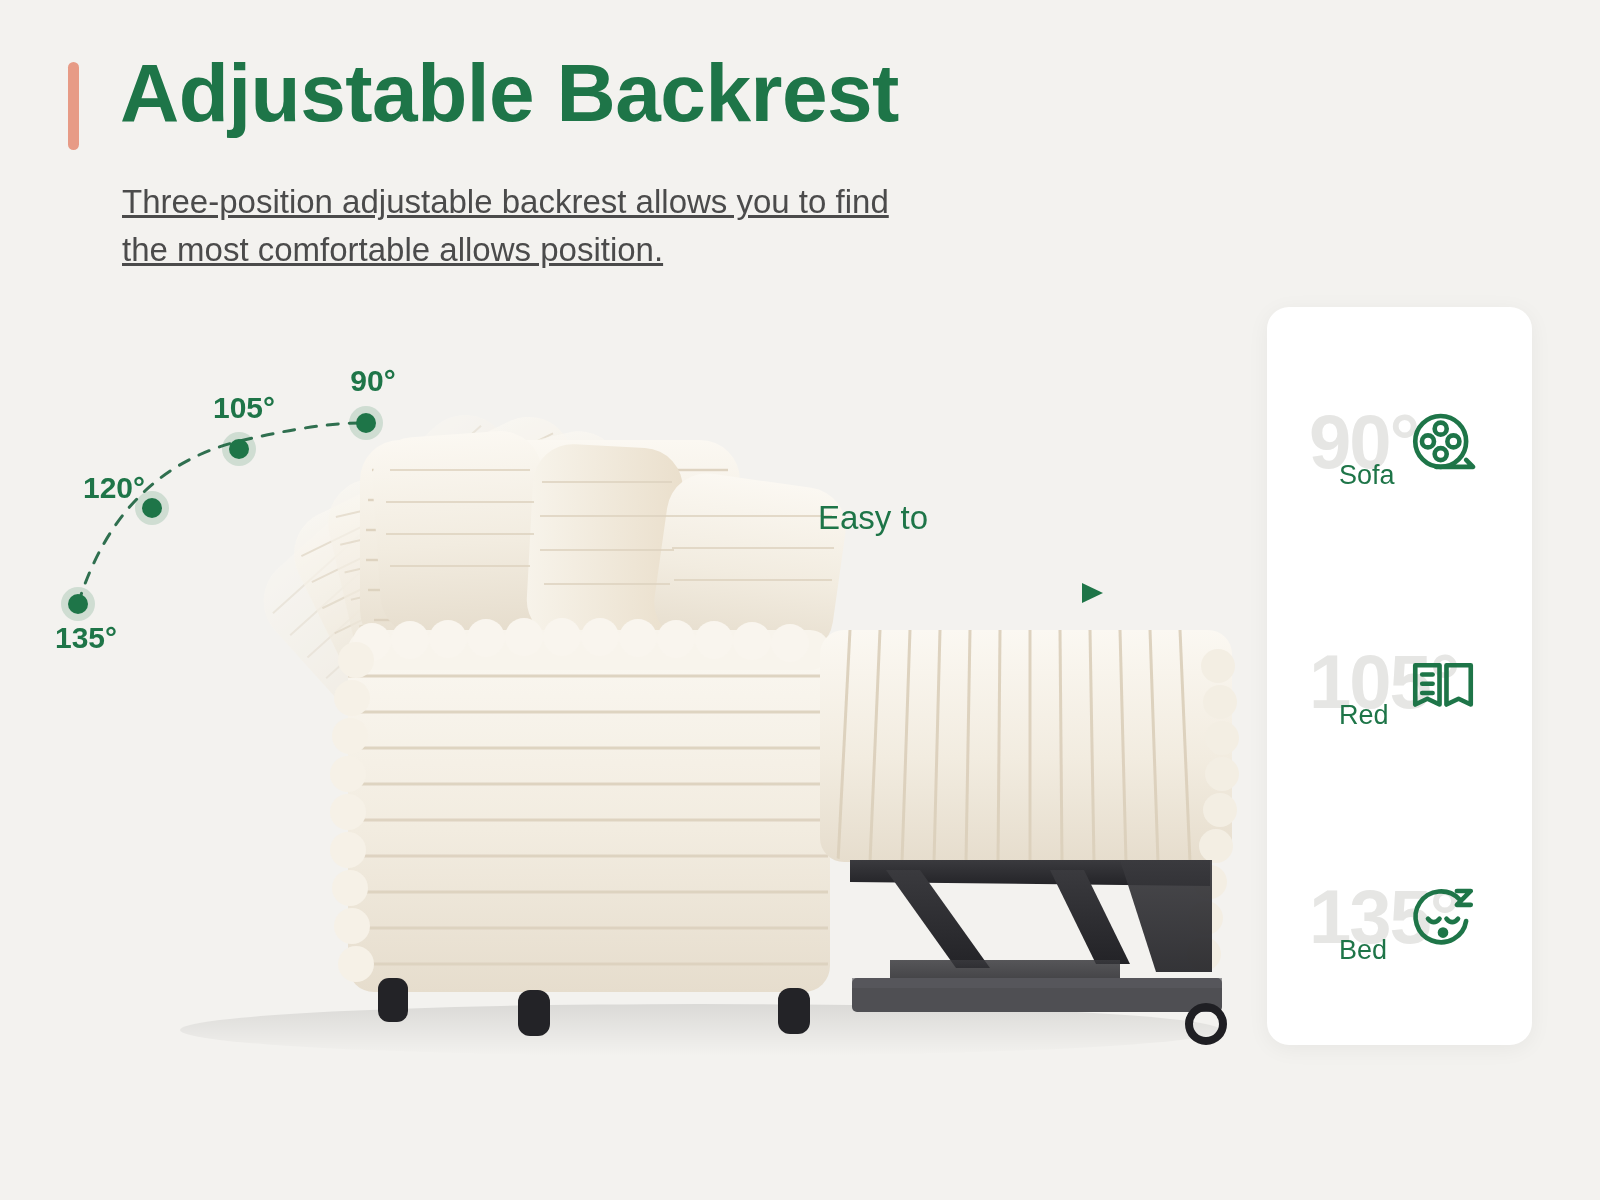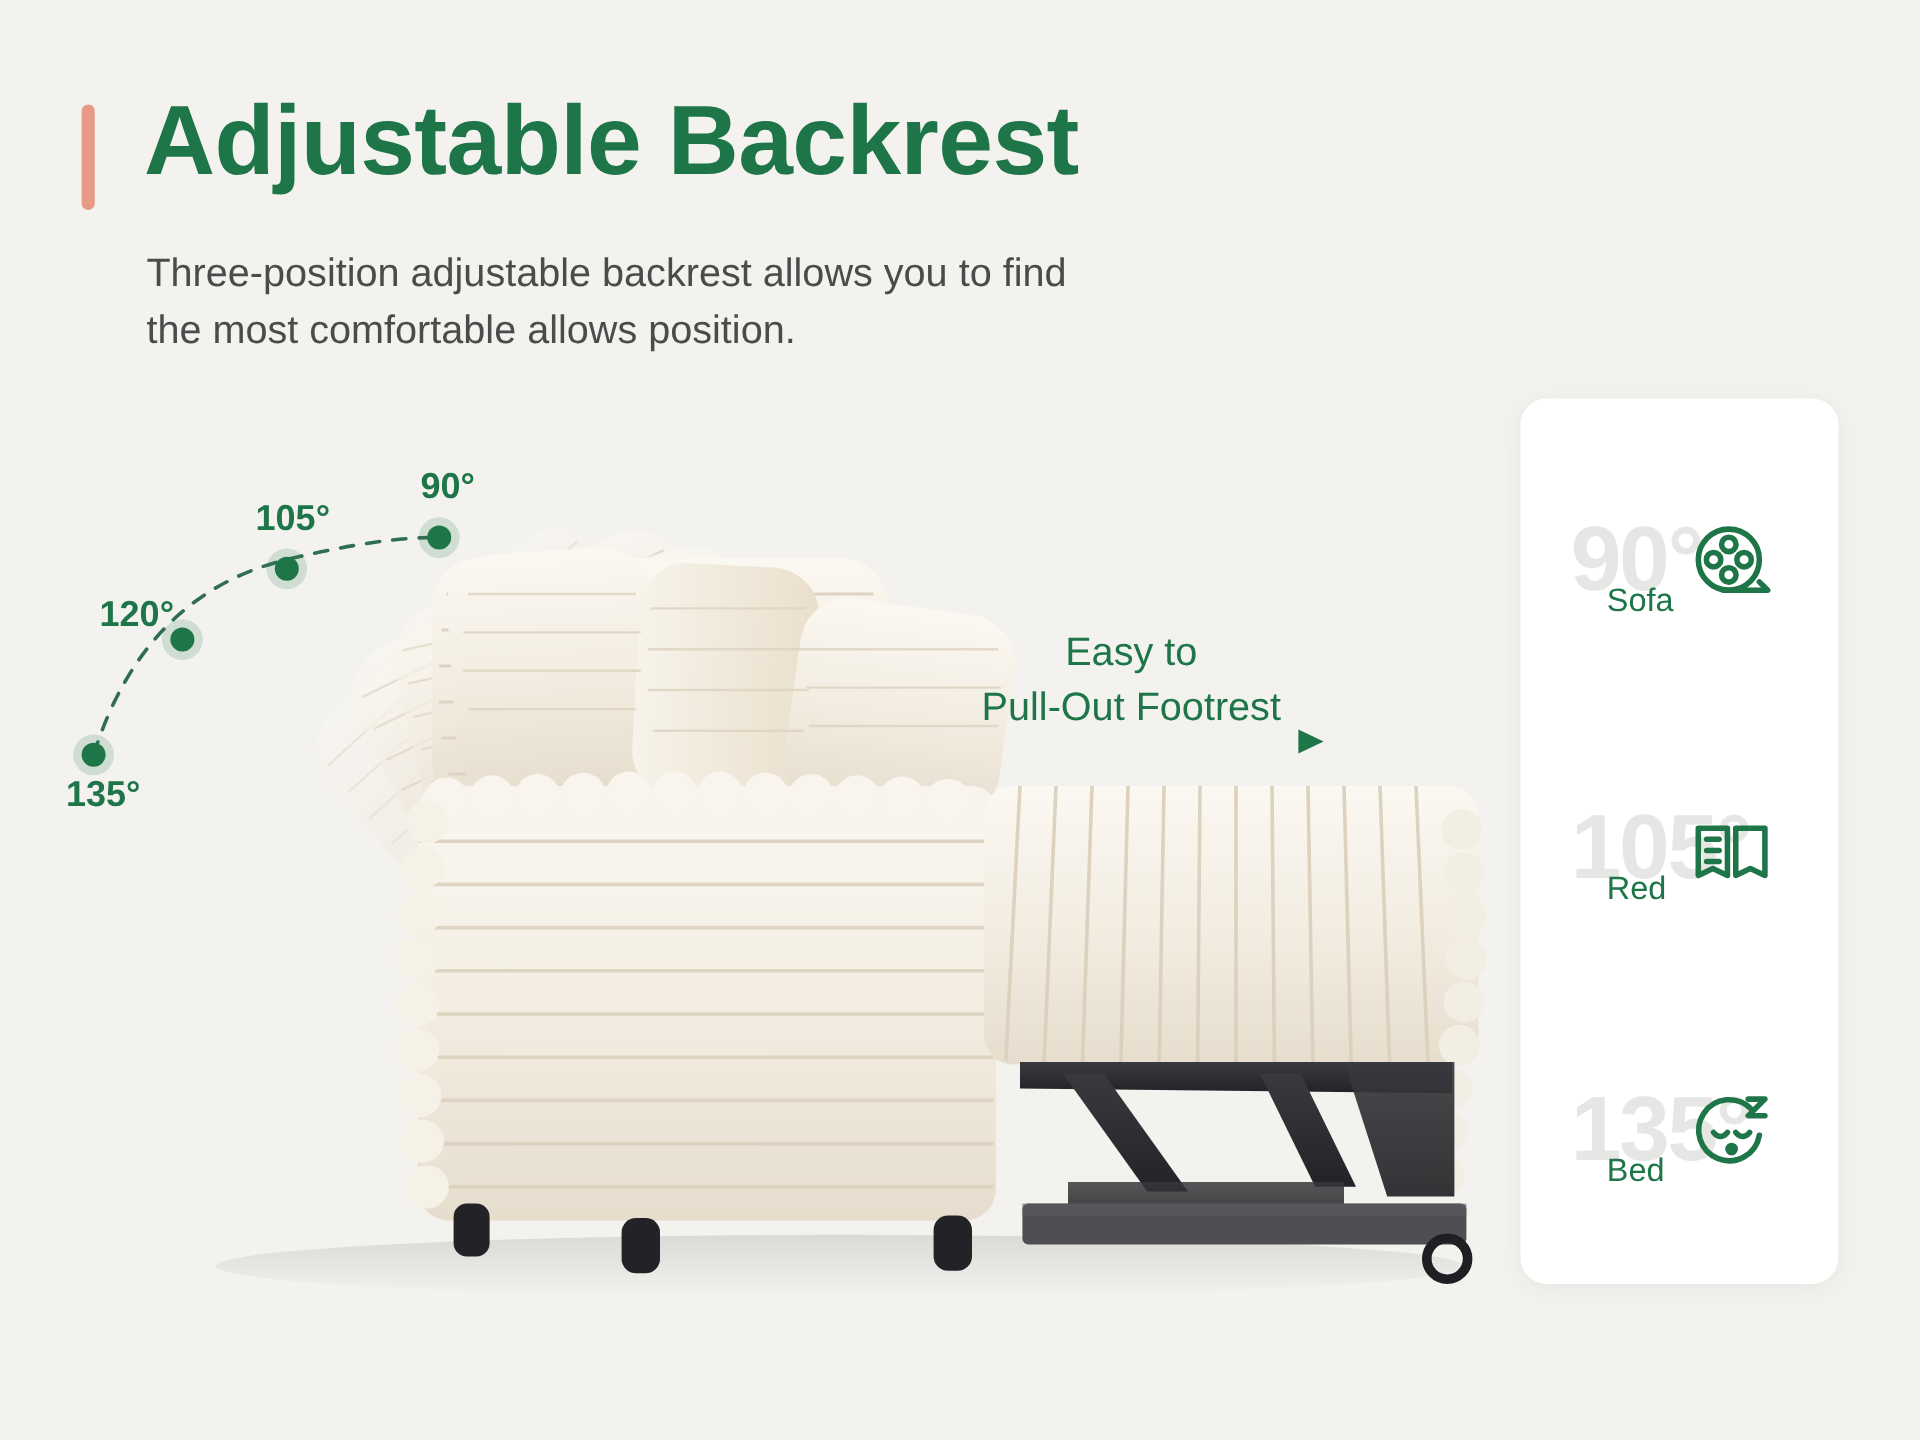--- a/index.html
+++ b/index.html
@@ -3,37 +3,37 @@
 <meta charset="utf-8">
 <style>
   html,body{margin:0;padding:0;}
   body{
     width:1600px;height:1200px;
     background:#f3f2ef;
     font-family:"Liberation Sans", sans-serif;
     overflow:hidden;
     position:relative;
   }
-  .stage{position:absolute;inset:0;margin-top:25px;}
+  .stage{position:absolute;inset:0;}
 
   
   .accent-bar{
     position:absolute;left:68px;top:62px;width:11px;height:88px;
     background:#e79b86;border-radius:6px;
   }
   .title{
     position:absolute;left:120px;top:52px;
     font-size:82px;font-weight:bold;color:#1e7548;
     letter-spacing:-0.5px;line-height:1;white-space:nowrap;
   }
   .subtitle{
     position:absolute;left:122px;top:178px;width:960px;
     font-size:33px;color:#4b4b4b;line-height:1.45;font-weight:400;
   }
-  .subtitle span{display:block;}
+  .subtitle span{display:block;text-decoration:underline;}
 
   
   .arc-layer{position:absolute;left:0;top:0;width:1600px;height:1200px;pointer-events:none;}
   .dot{
     position:absolute;width:20px;height:20px;border-radius:50%;
     background:#1e7548;
     box-shadow:0 0 0 7px rgba(30,117,72,0.17);
     transform:translate(-50%,-50%);
   }
   .angle-label{
@@ -289,21 +289,20 @@
       <div class="dot" style="left: 239px; top: 449px;"></div>
       <div class="angle-label" style="left: 244px; top: 408px;">105°</div>
       <div class="dot" style="left: 152px; top: 508px;"></div>
       <div class="angle-label" style="left: 114px; top: 488px;">120°</div>
       <div class="dot" style="left: 78px; top: 604px;"></div>
       <div class="angle-label" style="left: 86px; top: 638px;">135°</div>
     </div>
 
   <div class="callout">
     <span>Easy to</span>
-    <span>Pull-Out Footrest</span>
   </div>
   <svg class="callout-arrow" viewBox="0 0 310 30">
     <defs>
       <linearGradient id="arrowFade" x1="0" y1="0" x2="1" y2="0">
         <stop offset="0%" stop-color="rgba(30,117,72,0.05)"></stop>
         <stop offset="45%" stop-color="rgba(30,117,72,0.55)"></stop>
         <stop offset="100%" stop-color="#1e7548"></stop>
       </linearGradient>
     </defs>
     <line x1="4" y1="15" x2="288" y2="15" stroke="url(#arrowFade)" stroke-width="4"></line>

